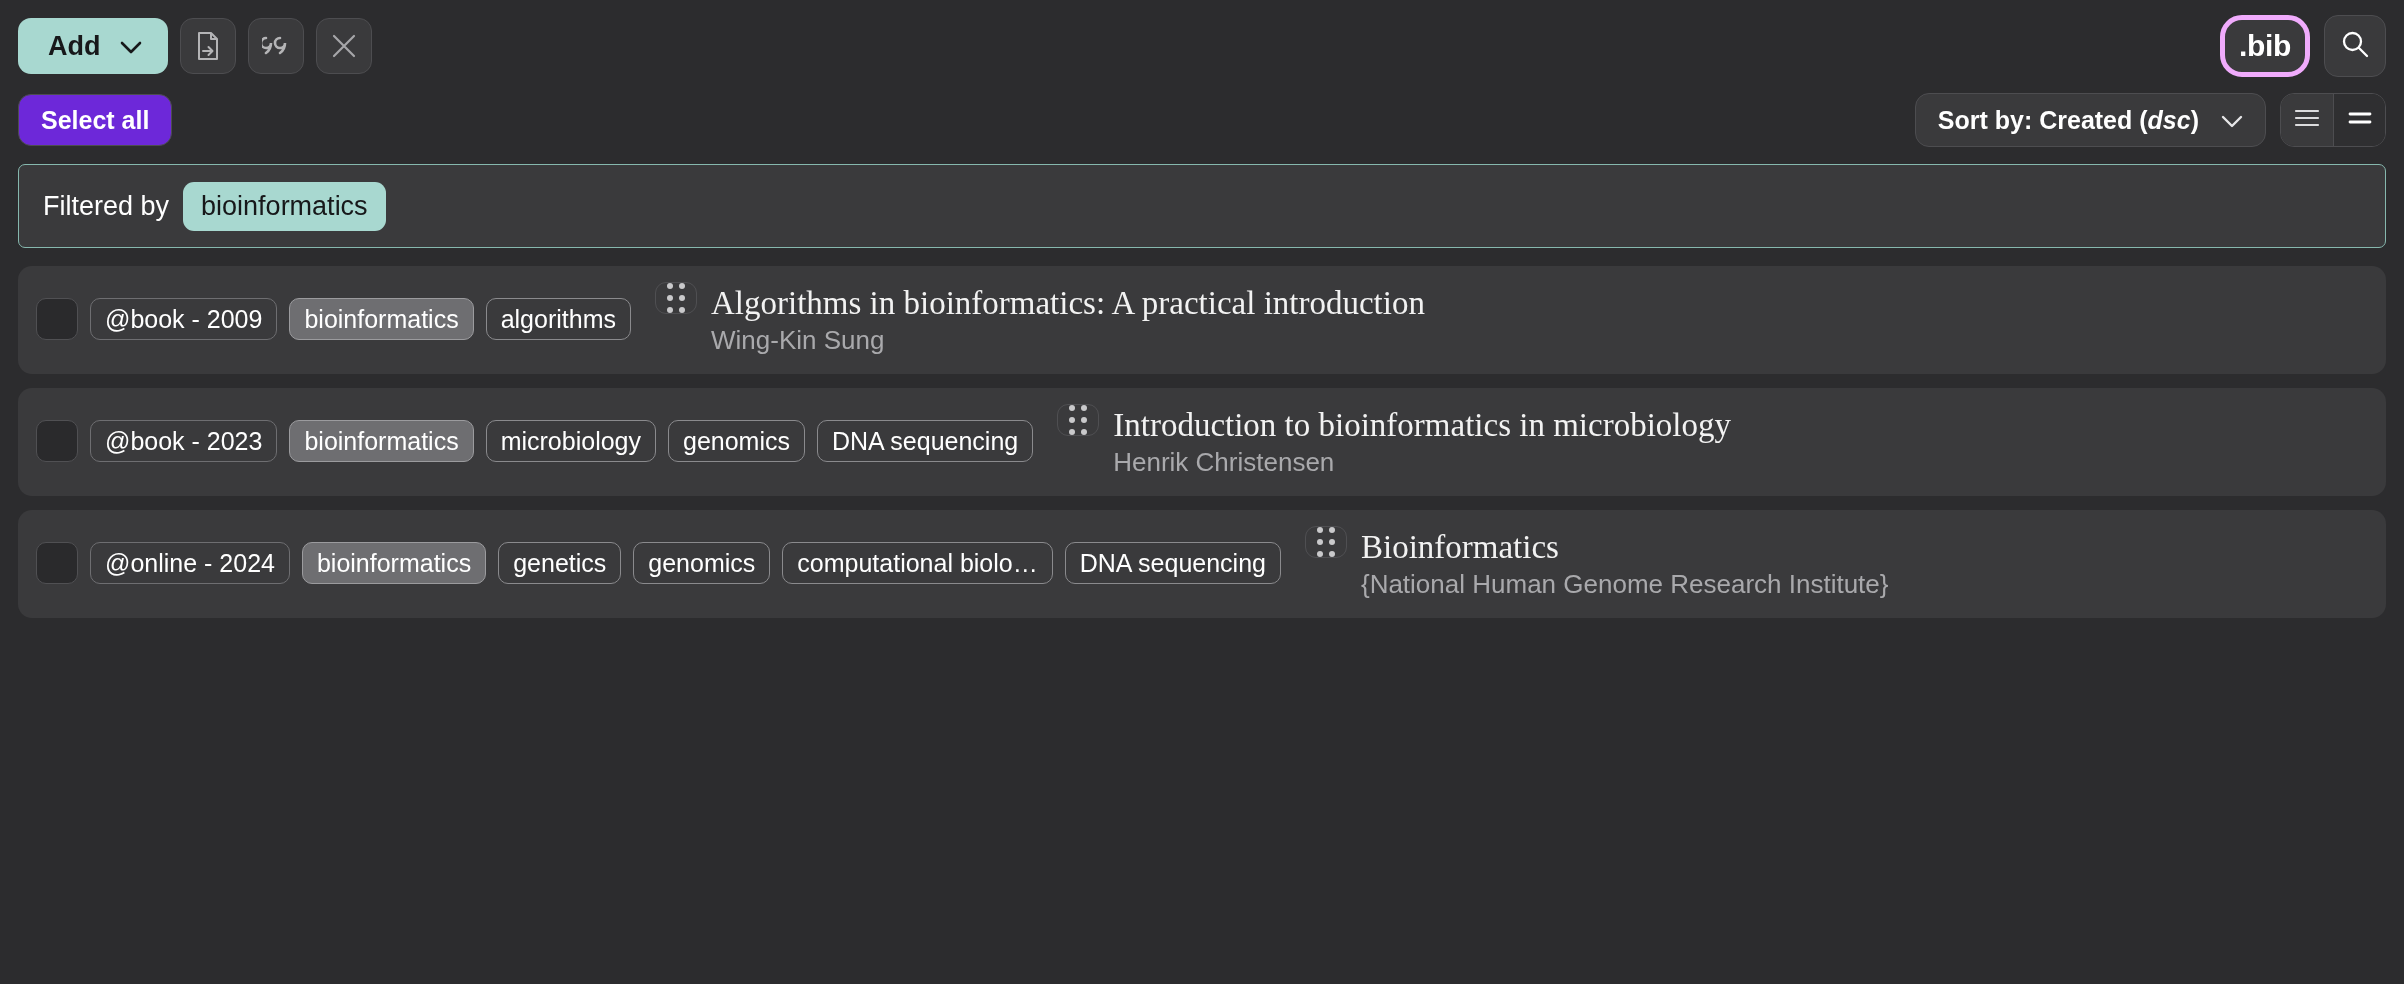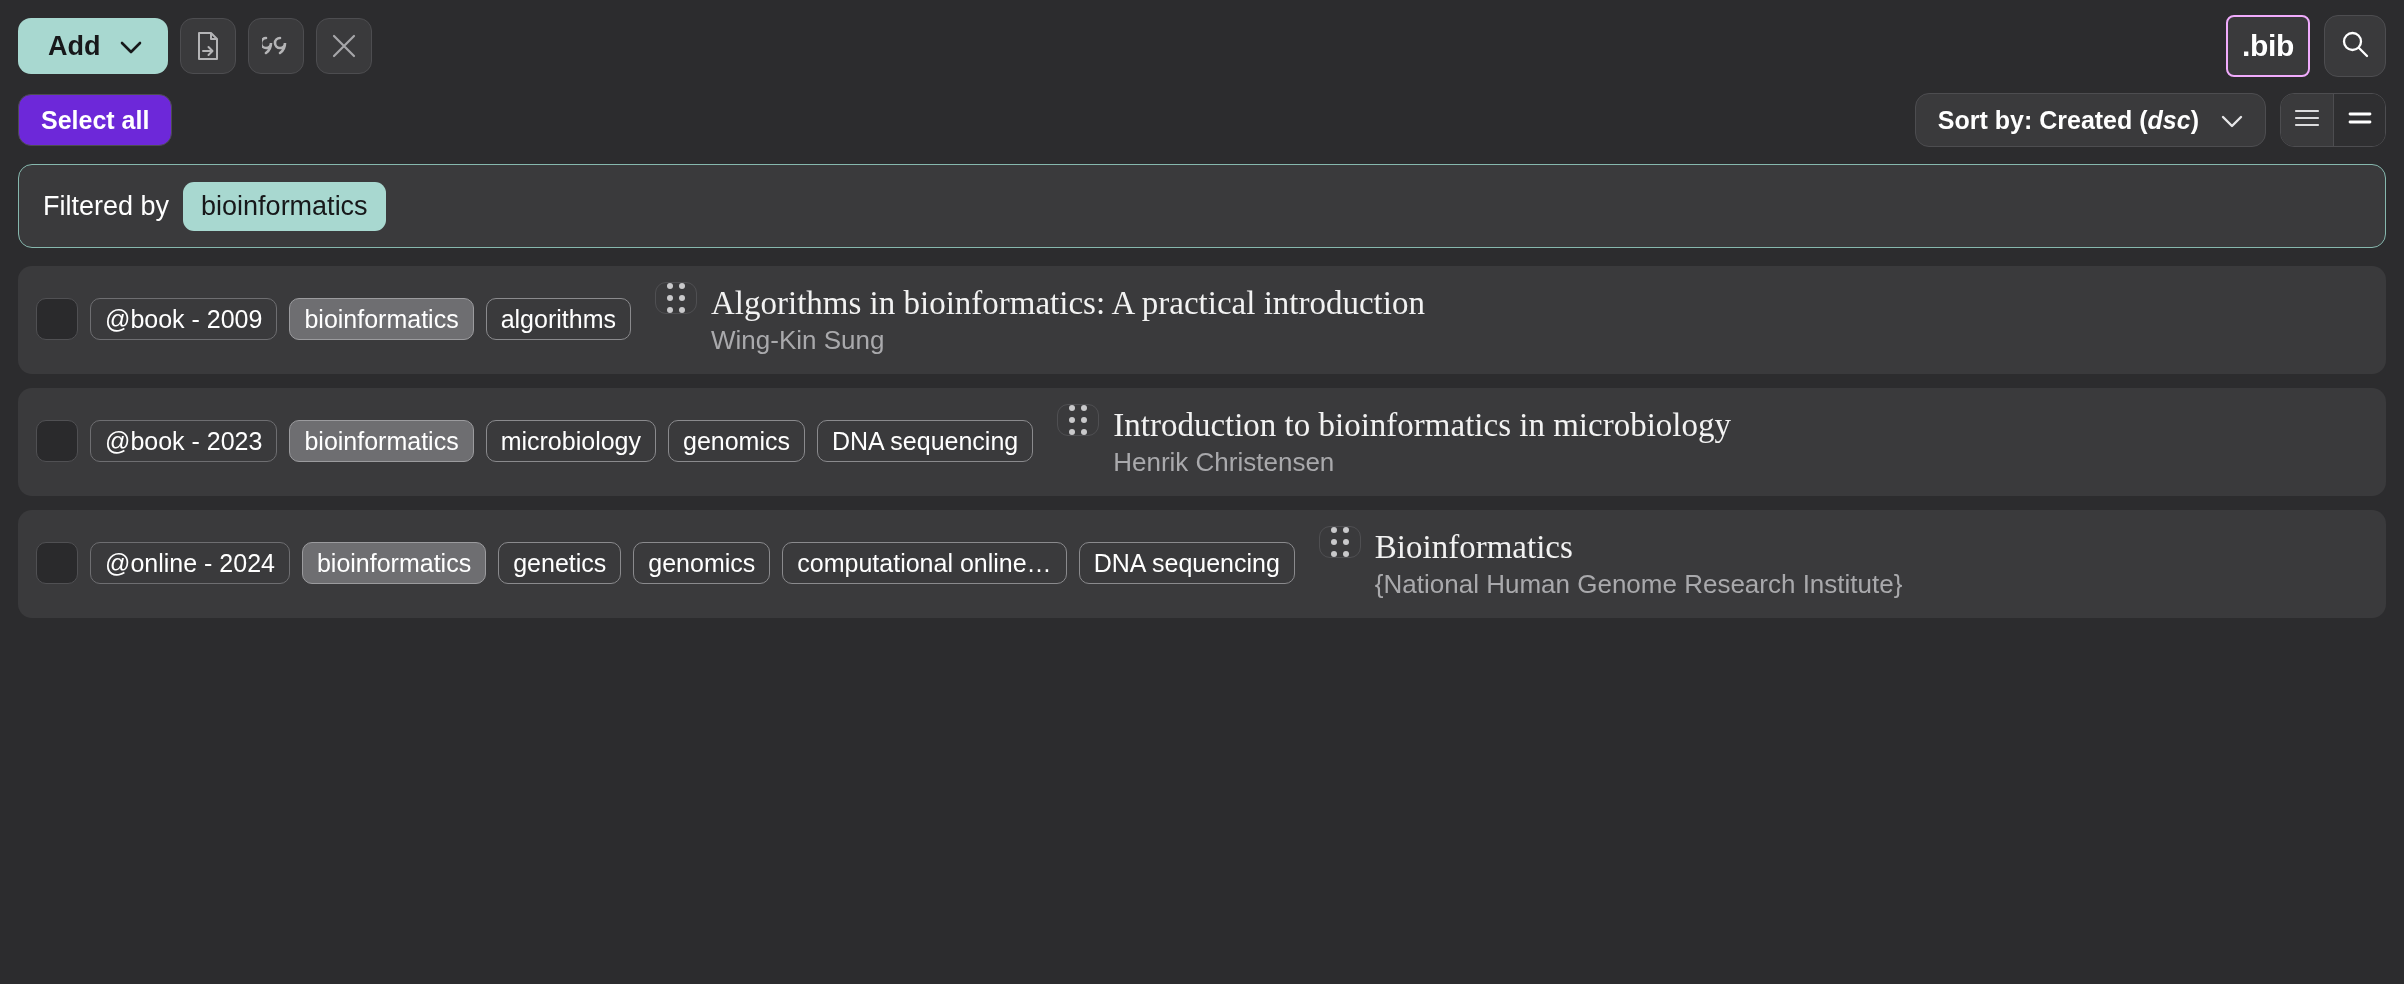--- a/index.html
+++ b/index.html
@@ -58,22 +58,22 @@
     cursor: pointer;
   }
   .icon-btn svg { display: block; }
 
   .btn-bib {
     height: 62px;
     min-width: 62px;
     padding: 0 14px;
     display: flex; align-items: center; justify-content: center;
     background: #3a3a3c;
-    border: 2px solid #f0abfc;
-    border-radius: 8px;
+    border: 5px solid #f0abfc;
+    border-radius: 22px;
     font-size: 30px;
     font-weight: 700;
     color: #ffffff;
     cursor: pointer;
     letter-spacing: -0.3px;
   }
   .btn-search {
     width: 62px; height: 62px;
     display: flex; align-items: center; justify-content: center;
     background: #3a3a3c;
@@ -135,21 +135,21 @@
   .view-seg + .view-seg { border-left: 1px solid #4d4d50; }
 
   
   .filter-bar {
     height: 84px;
     display: flex;
     align-items: center;
     padding: 0 24px;
     background: #3a3a3c;
     border: 1px solid #86b8ae;
-    border-radius: 14px;
+    border-radius: 7px;
     margin-bottom: 18px;
   }
   .filter-label {
     font-size: 27px;
     color: #ffffff;
     margin-right: 14px;
   }
   .filter-chip {
     background: #a8d8d0;
     color: #17181a;
@@ -390,21 +390,21 @@
           </div>
         </div>
       </div>
       <div class="entry">
         <div class="entry-top">
           <div class="entry-checkbox"></div>
           <span class="tag type-tag">@online - 2024</span>
           <span class="tag active">bioinformatics</span>
           <span class="tag">genetics</span>
           <span class="tag">genomics</span>
-          <span class="tag">computational online…</span>
+          <span class="tag">computational biolo…</span>
           <span class="tag">DNA sequencing</span>
         </div>
         <div class="entry-body">
           <div class="drag-handle">
             <span class="dots">
               <i></i>
               <i></i>
               <i></i>
               <i></i>
               <i></i>

